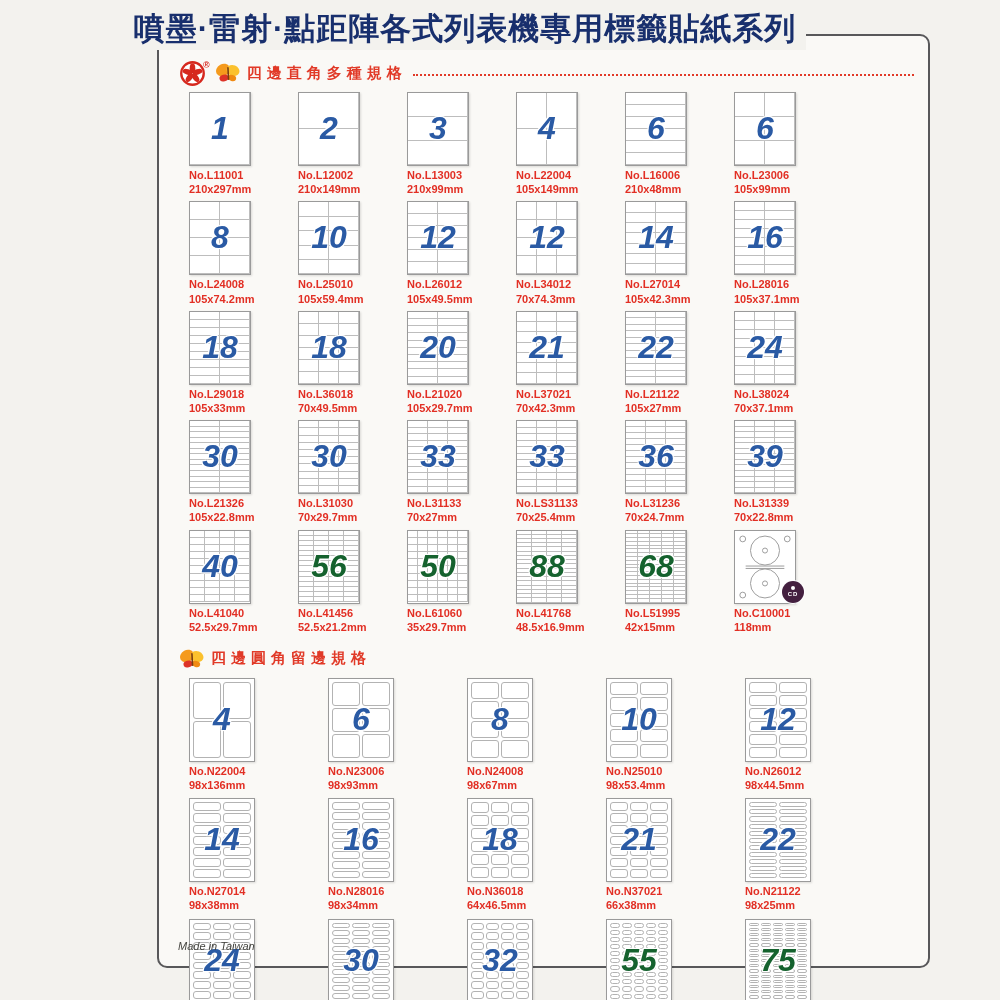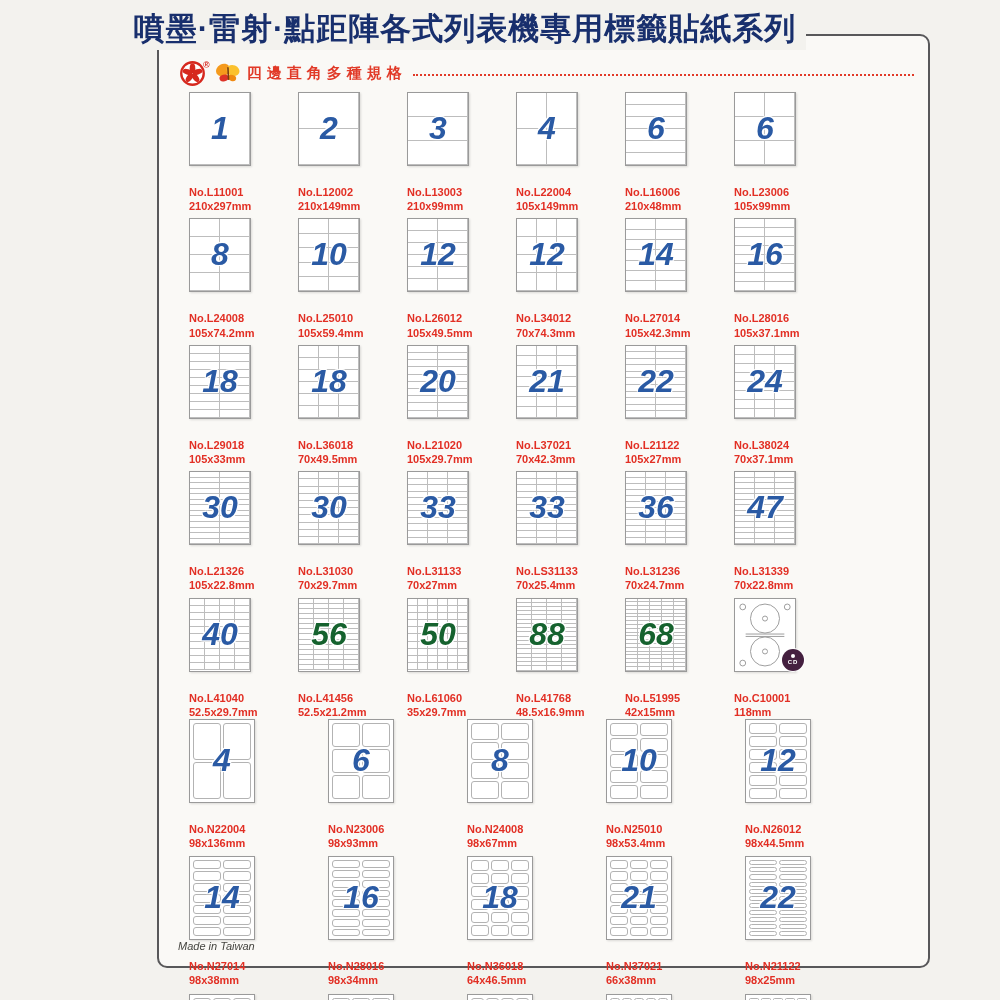--- a/index.html
+++ b/index.html
@@ -44,21 +44,21 @@
   .cells.rd .cell{border:1px solid #b3b3b3;border-radius:3px;background:#fff;}
   .count{
     position:absolute;left:0;right:0;top:50%;transform:translateY(-54%);
     text-align:center;font-size:32px;font-weight:bold;font-style:italic;
     text-shadow:0 0 3px #fff,1px 1px 0 #fff,-1px -1px 0 #fff,1px -1px 0 #fff,-1px 1px 0 #fff;
     line-height:1;
   }
   .count.blue{color:#2a5aa4;}
   .count.green{color:#15622e;}
   .code,.size{color:#e22f24;font-size:11px;font-weight:bold;line-height:1.2;margin-top:1px;white-space:nowrap;}
-  .code{margin-top:20px;}
+  .code{margin-top:3px;}
   .cd-badge{
     position:absolute;right:-9px;bottom:0px;width:22px;height:22px;border-radius:50%;
     background:#44203f;color:#fff;text-align:center;box-shadow:0 0 0 1px #fff;
   }
   .cd-badge .dot{display:block;width:4px;height:4px;border-radius:50%;background:#fff;margin:5px auto 0;}
   .cd-badge .cd-txt{display:block;font-size:6px;font-weight:bold;letter-spacing:1px;margin-top:1px;}
   .made-in{
     position:absolute;left:178px;bottom:48px;font-size:11px;font-style:italic;color:#44443f;
   }
   .logo-flower{width:27px;height:27px;}
@@ -716,21 +716,21 @@
               <div class="cell"></div>
               <div class="cell"></div>
               <div class="cell"></div>
               <div class="cell"></div>
               <div class="cell"></div>
               <div class="cell"></div>
               <div class="cell"></div>
               <div class="cell"></div>
               <div class="cell"></div>
             </div>
-            <span class="count blue">47</span>
+            <span class="count blue">39</span>
           </div>
           <div class="code">No.L31339</div>
           <div class="size">70x22.8mm</div>
         </div>
         <div class="card">
           <div class="diagram">
             <div class="cells" style="grid-template-columns: repeat(4, 1fr); grid-template-rows: repeat(10, 1fr);">
               <div class="cell"></div>
               <div class="cell"></div>
               <div class="cell"></div>
@@ -1106,20 +1106,30 @@
               <line x1="11" y1="38.5" x2="51" y2="38.5" stroke="#9a9a9a"></line>
             </svg><div class="cd-badge">
               <span class="dot"></span>
               <span class="cd-txt">CD</span>
             </div></div>
           <div class="code">No.C10001</div>
           <div class="size">118mm</div>
         </div>
       </div>
 
+    <div class="sec-head" style="margin-top:10px;">
+      <svg class="butterfly" style="margin-left:0;" viewBox="0 0 26 22">
+        <ellipse cx="8" cy="8" rx="7.2" ry="6" fill="#f59a1c" transform="rotate(-28 8 8)"></ellipse>
+        <ellipse cx="18" cy="8.5" rx="6.6" ry="5.4" fill="#fbc12d" transform="rotate(22 18 8.5)"></ellipse>
+        <ellipse cx="9" cy="16" rx="4.6" ry="3.4" fill="#dd3327" transform="rotate(-16 9 16)"></ellipse>
+        <ellipse cx="17" cy="16" rx="4.2" ry="3" fill="#f08a12" transform="rotate(16 17 16)"></ellipse>
+        <rect x="12.4" y="5" width="1.6" height="13" rx="0.8" fill="#7a3c10" transform="rotate(-3 13 11)"></rect>
+      </svg>
+      <span class="txt">四邊圓角留邊規格</span>
+    </div>
 
     <div class="grid2">
         <div class="card">
           <div class="diagram">
             <div class="cells rd" style="grid-template-columns: repeat(2, 1fr); grid-template-rows: repeat(2, 1fr);">
               <div class="cell"></div>
               <div class="cell"></div>
               <div class="cell"></div>
               <div class="cell"></div>
             </div>

